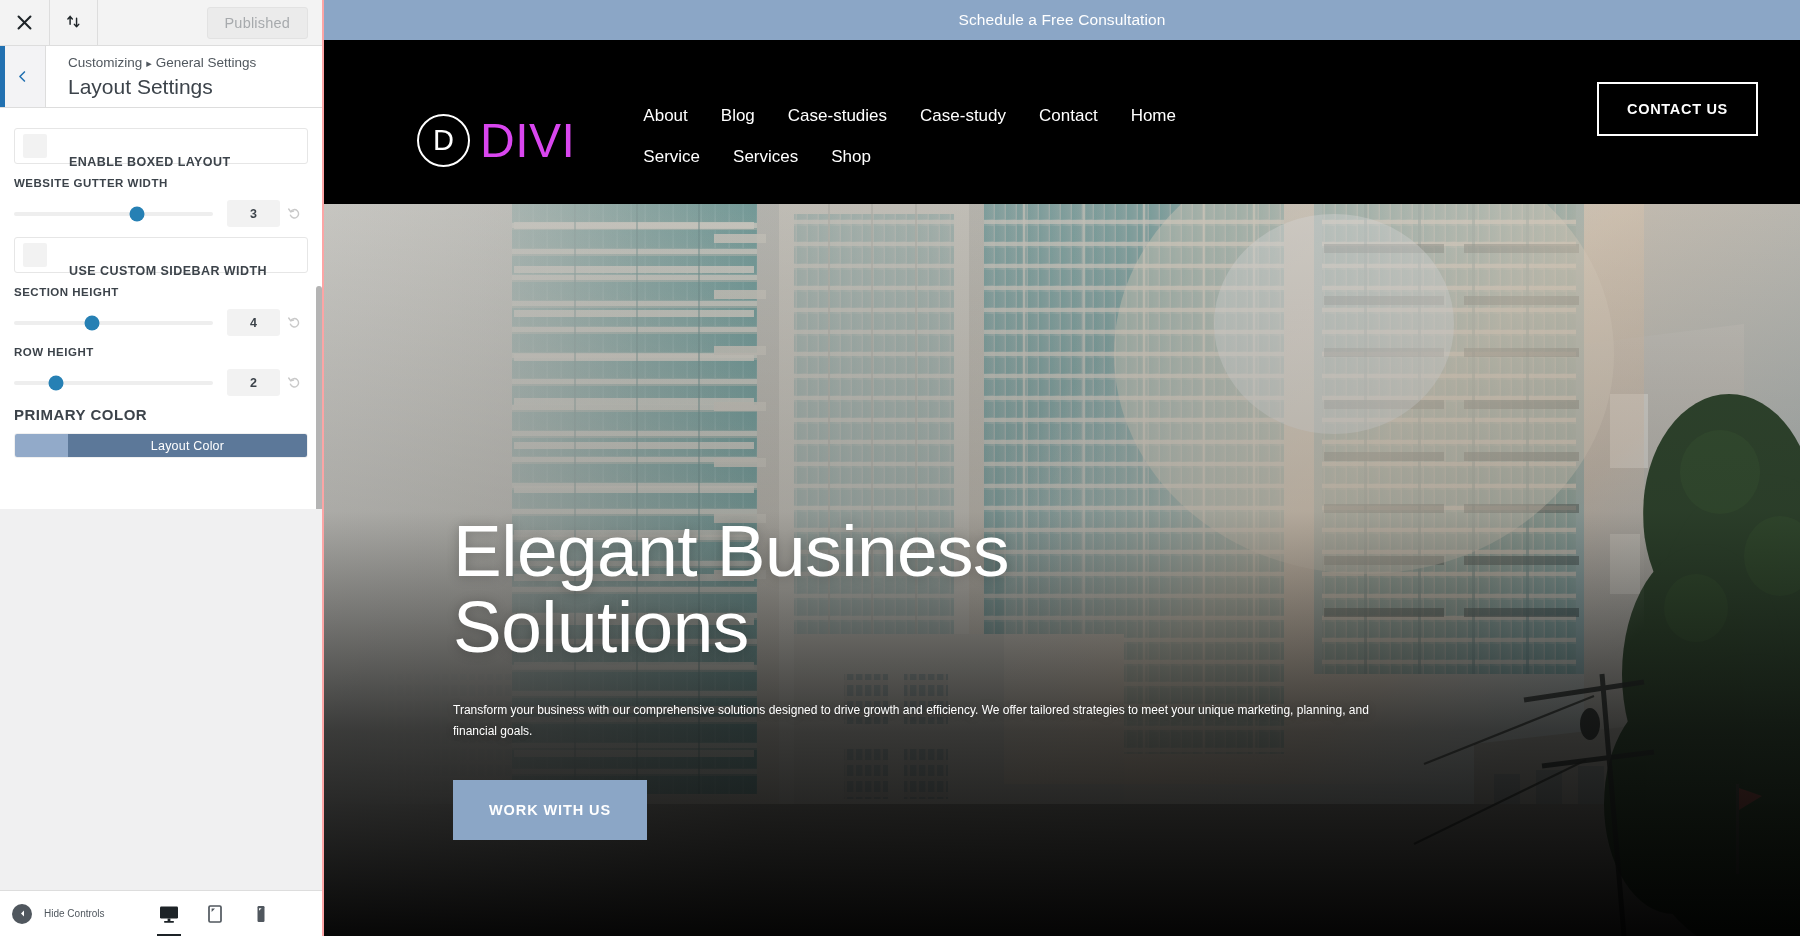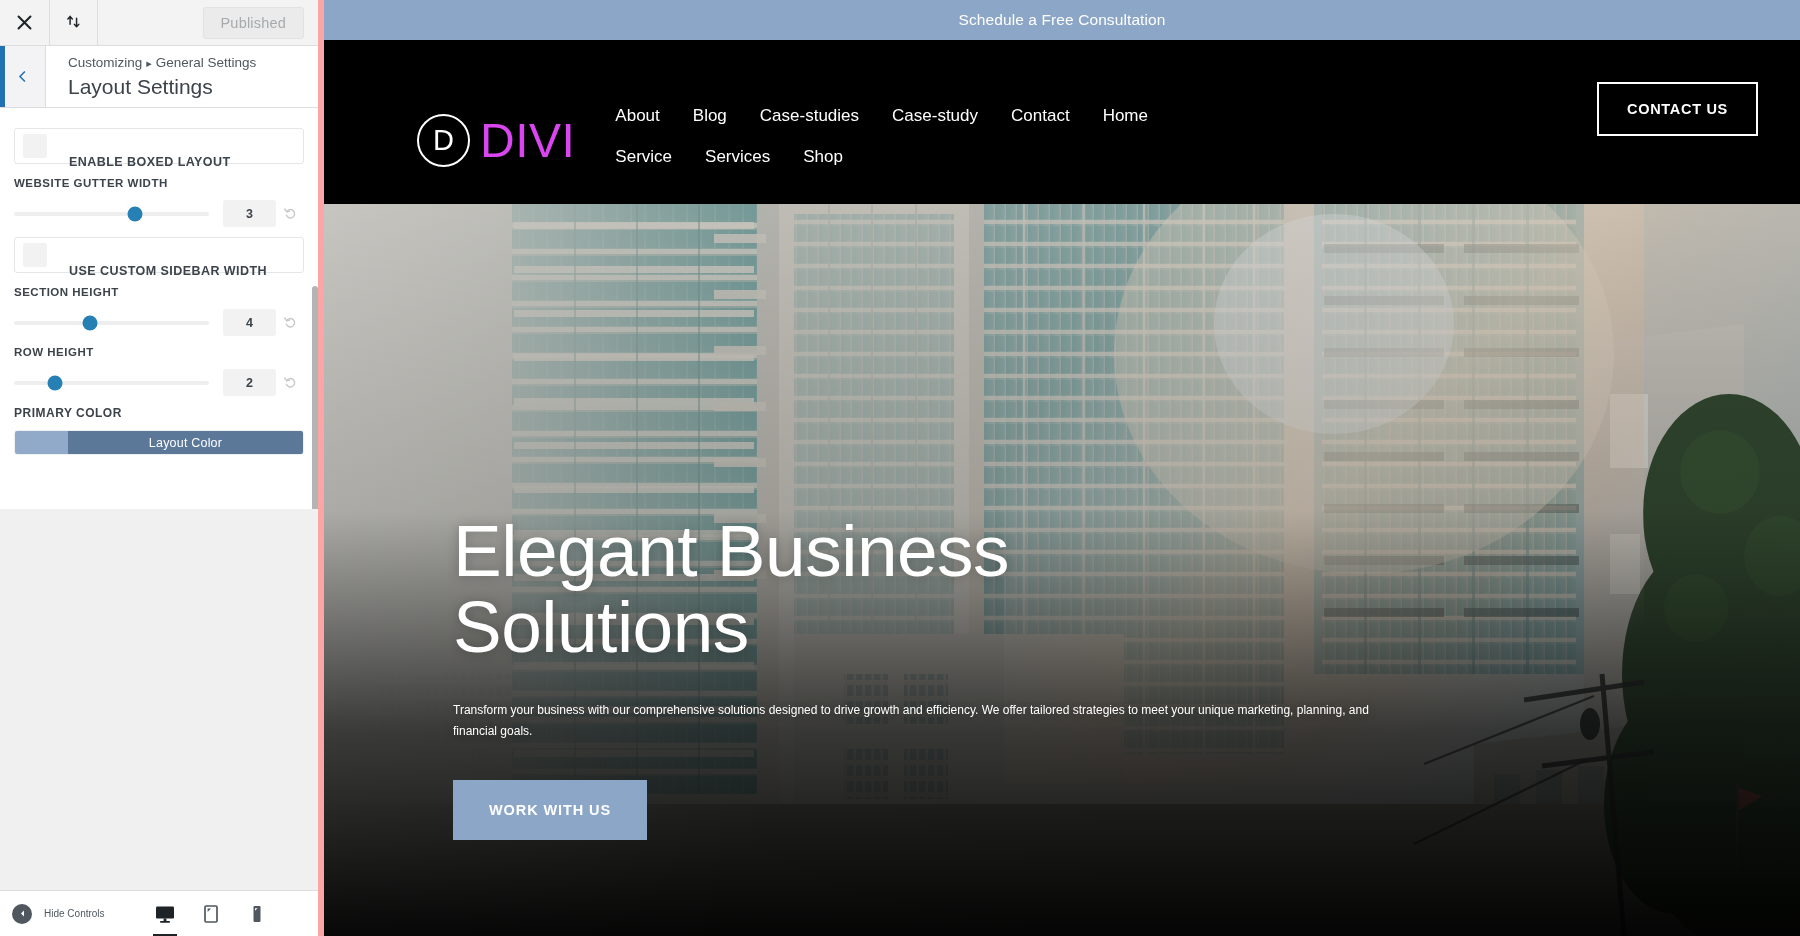--- a/index.html
+++ b/index.html
@@ -7,21 +7,21 @@
     width: 1800px; height: 936px; overflow: hidden;
     font-family: "Liberation Sans", sans-serif;
     background: #fff;
   }
   .app { position: relative; width: 1800px; height: 936px; display: flex; }
 
   
   .sidebar {
     width: 324px; height: 936px; position: relative;
     background: #fff; display: flex; flex-direction: column;
-    border-right: 6px solid #fca5a5;
+    border-right: 2px solid #fca5a5;
     flex: 0 0 324px;
   }
   .sb-topbar {
     height: 46px; display: flex; align-items: stretch;
     background: #f3f3f3; border-bottom: 1px solid #ddd;
     flex: 0 0 46px;
   }
   .sb-close {
     width: 50px; display: flex; align-items: center; justify-content: center;
     border-right: 1px solid #ddd; background: #f3f3f3; cursor: pointer;
@@ -110,21 +110,21 @@
   }
   .reset-btn {
     width: 28px; display: flex; align-items: center; justify-content: center;
     cursor: pointer; color: #c9c9c9; flex: 0 0 28px;
   }
   .reset-btn svg { width: 15px; height: 15px; }
 
   
   .color-block { padding: 0 14px; margin-bottom: 14px; }
   .color-label {
-    font-size: 12px; font-weight: bold; letter-spacing: .5px;
+    font-size: 15px; font-weight: bold; letter-spacing: .5px;
     color: #3c434a; margin-bottom: 10px; text-transform: uppercase;
   }
   .color-btn {
     display: flex; height: 25px; border-radius: 3px; overflow: hidden;
     cursor: pointer; border: 1px solid rgba(0,0,0,.06);
   }
   .color-swatch { width: 53px; flex: 0 0 53px; }
   .color-main {
     flex: 1; display: flex; align-items: center; justify-content: center;
     color: #fff; font-size: 12.5px; letter-spacing: .2px;
@@ -181,21 +181,21 @@
     display: flex; align-items: center; justify-content: center;
     font-size: 29px; color: #fff; font-family: "Liberation Sans", sans-serif;
     font-weight: 300; line-height: 1;
   }
   .logo-text {
     color: #d946ef; font-size: 48px; font-weight: 400; letter-spacing: .5px;
     line-height: 1;
   }
   .nav-links {
     flex: 1; display: flex; flex-wrap: wrap; align-content: flex-start;
-    column-gap: 33px; row-gap: 21px; margin-left: 40px; padding-top: 44px;
+    column-gap: 33px; row-gap: 21px; margin-left: 68px; padding-top: 44px;
     max-width: 620px;
   }
   .nav-links a {
     color: #fff; text-decoration: none; font-size: 17px; font-weight: 400;
     white-space: nowrap;
   }
   .contact-btn {
     position: absolute; right: 42px; top: 42px;
     border: 2px solid #fff; color: #fff; background: transparent;
     font-size: 14.5px; font-weight: bold; letter-spacing: .7px;

